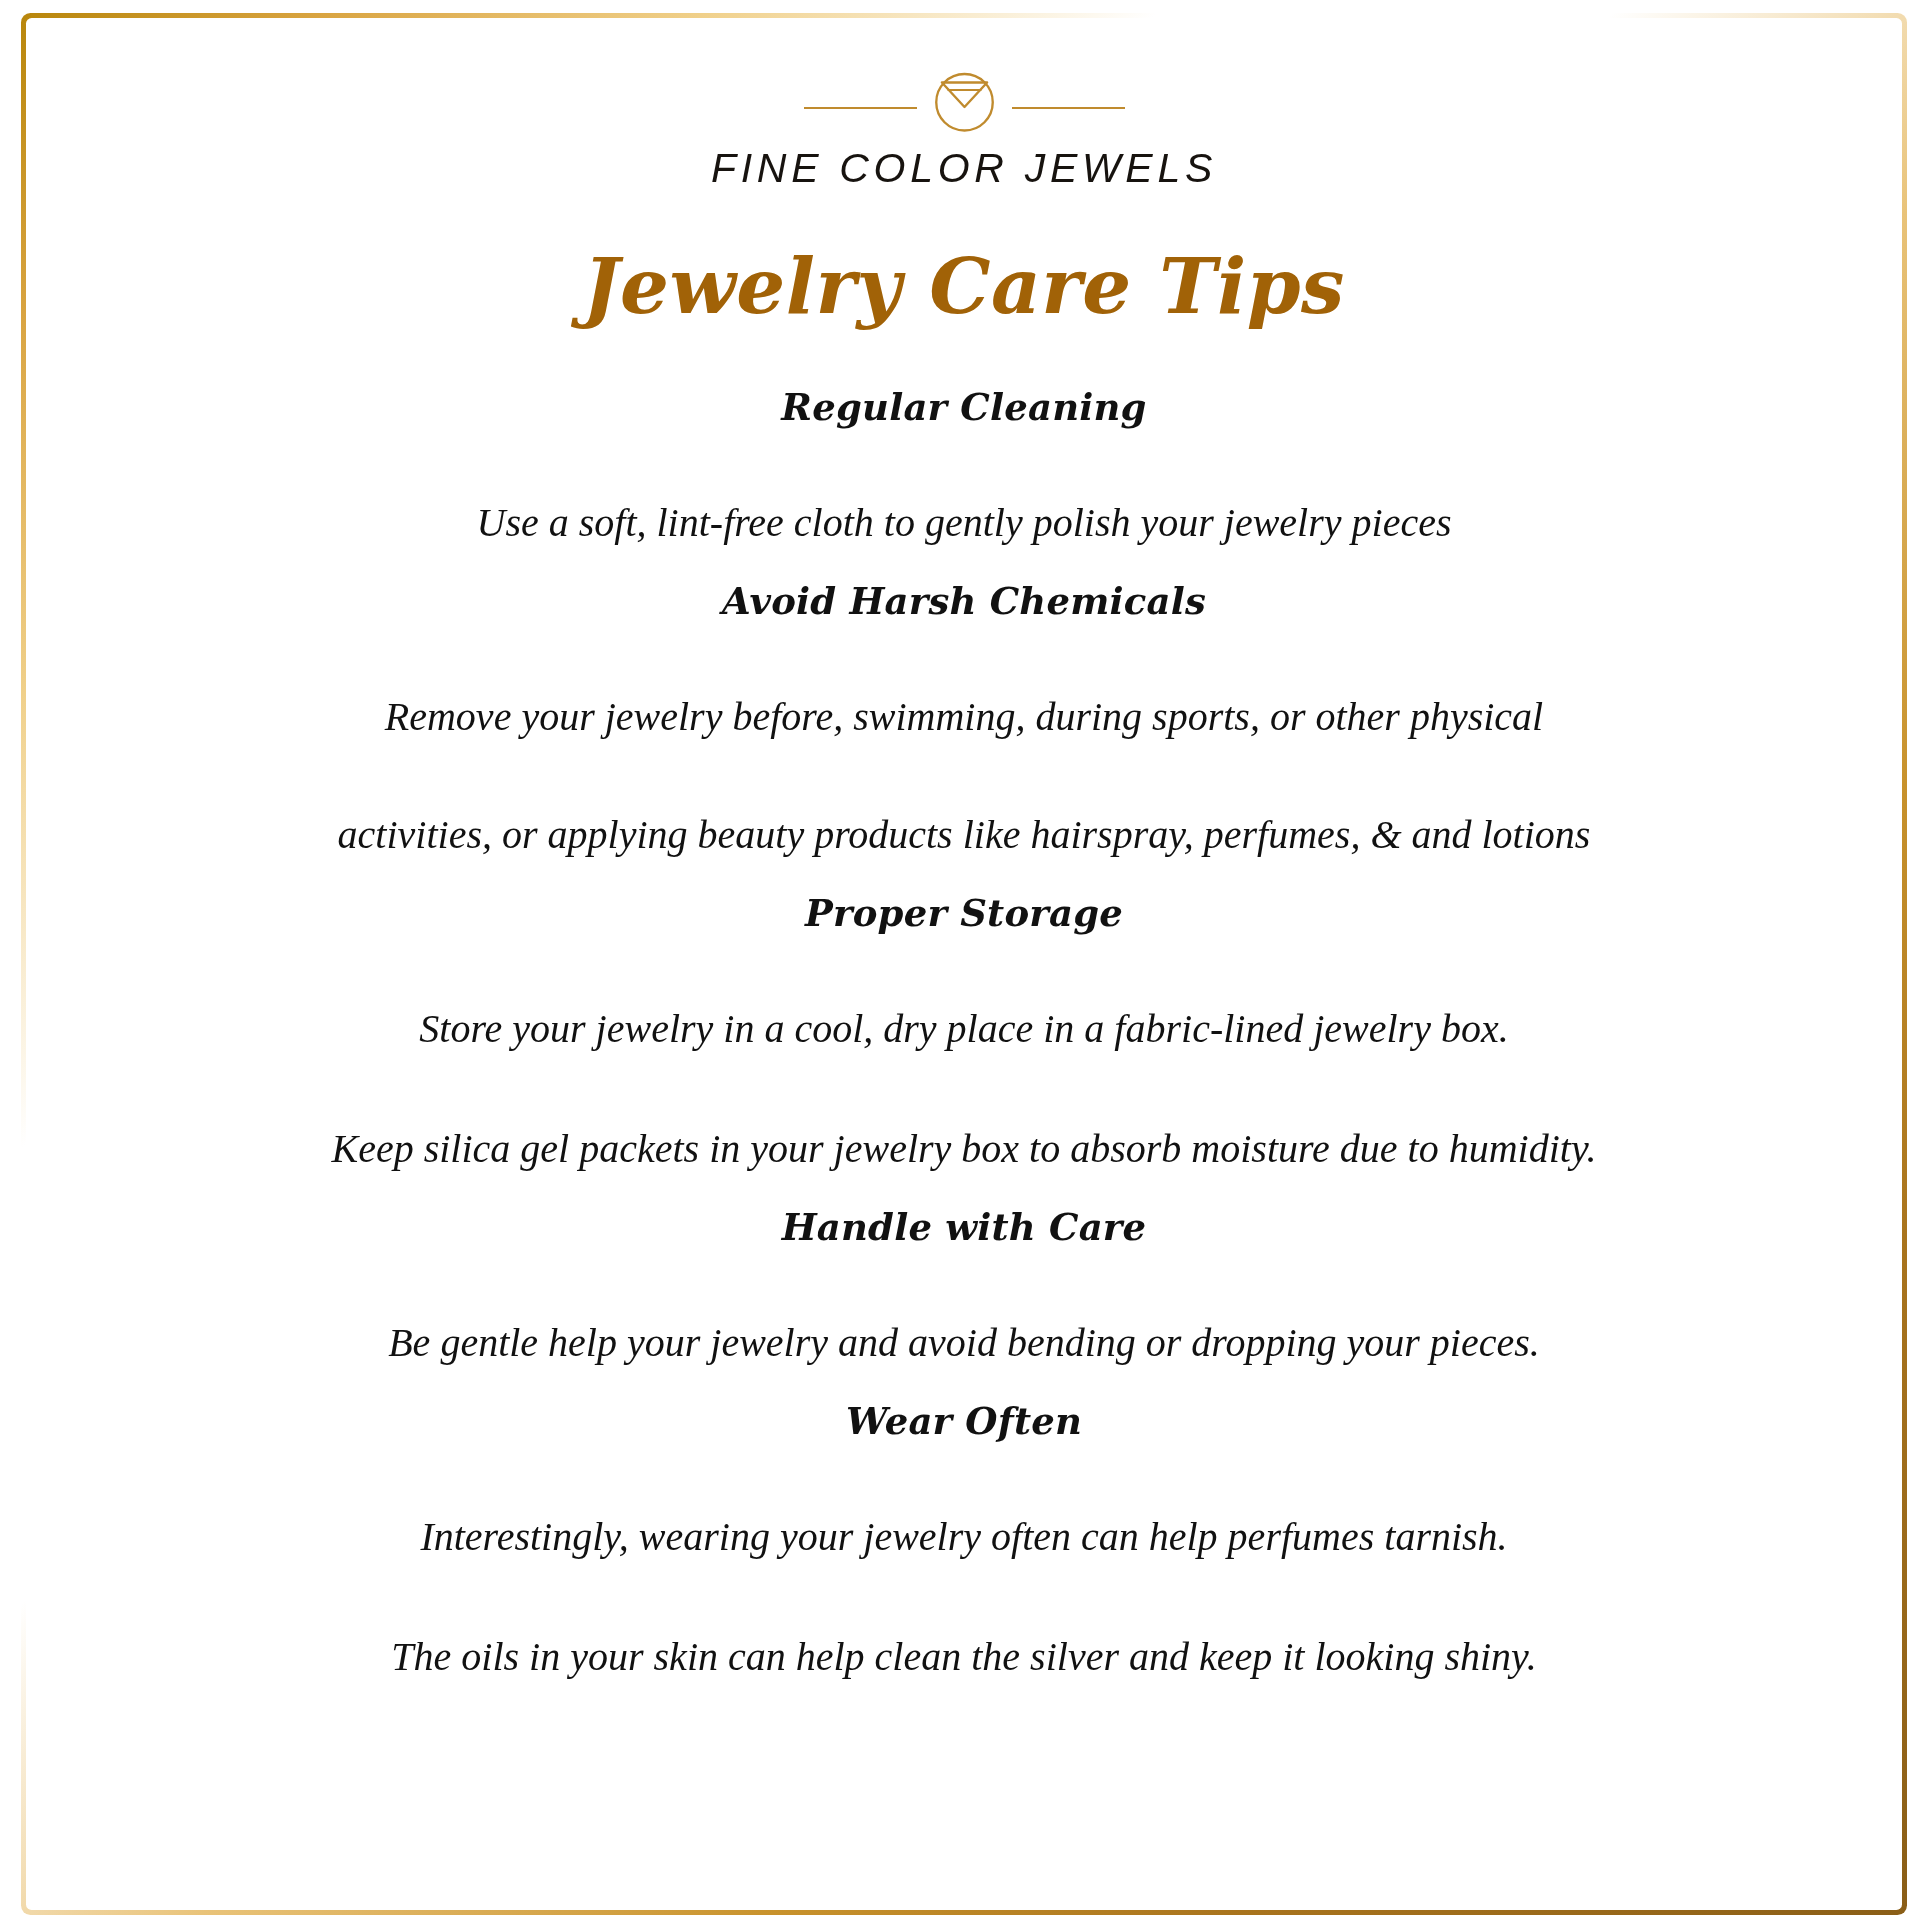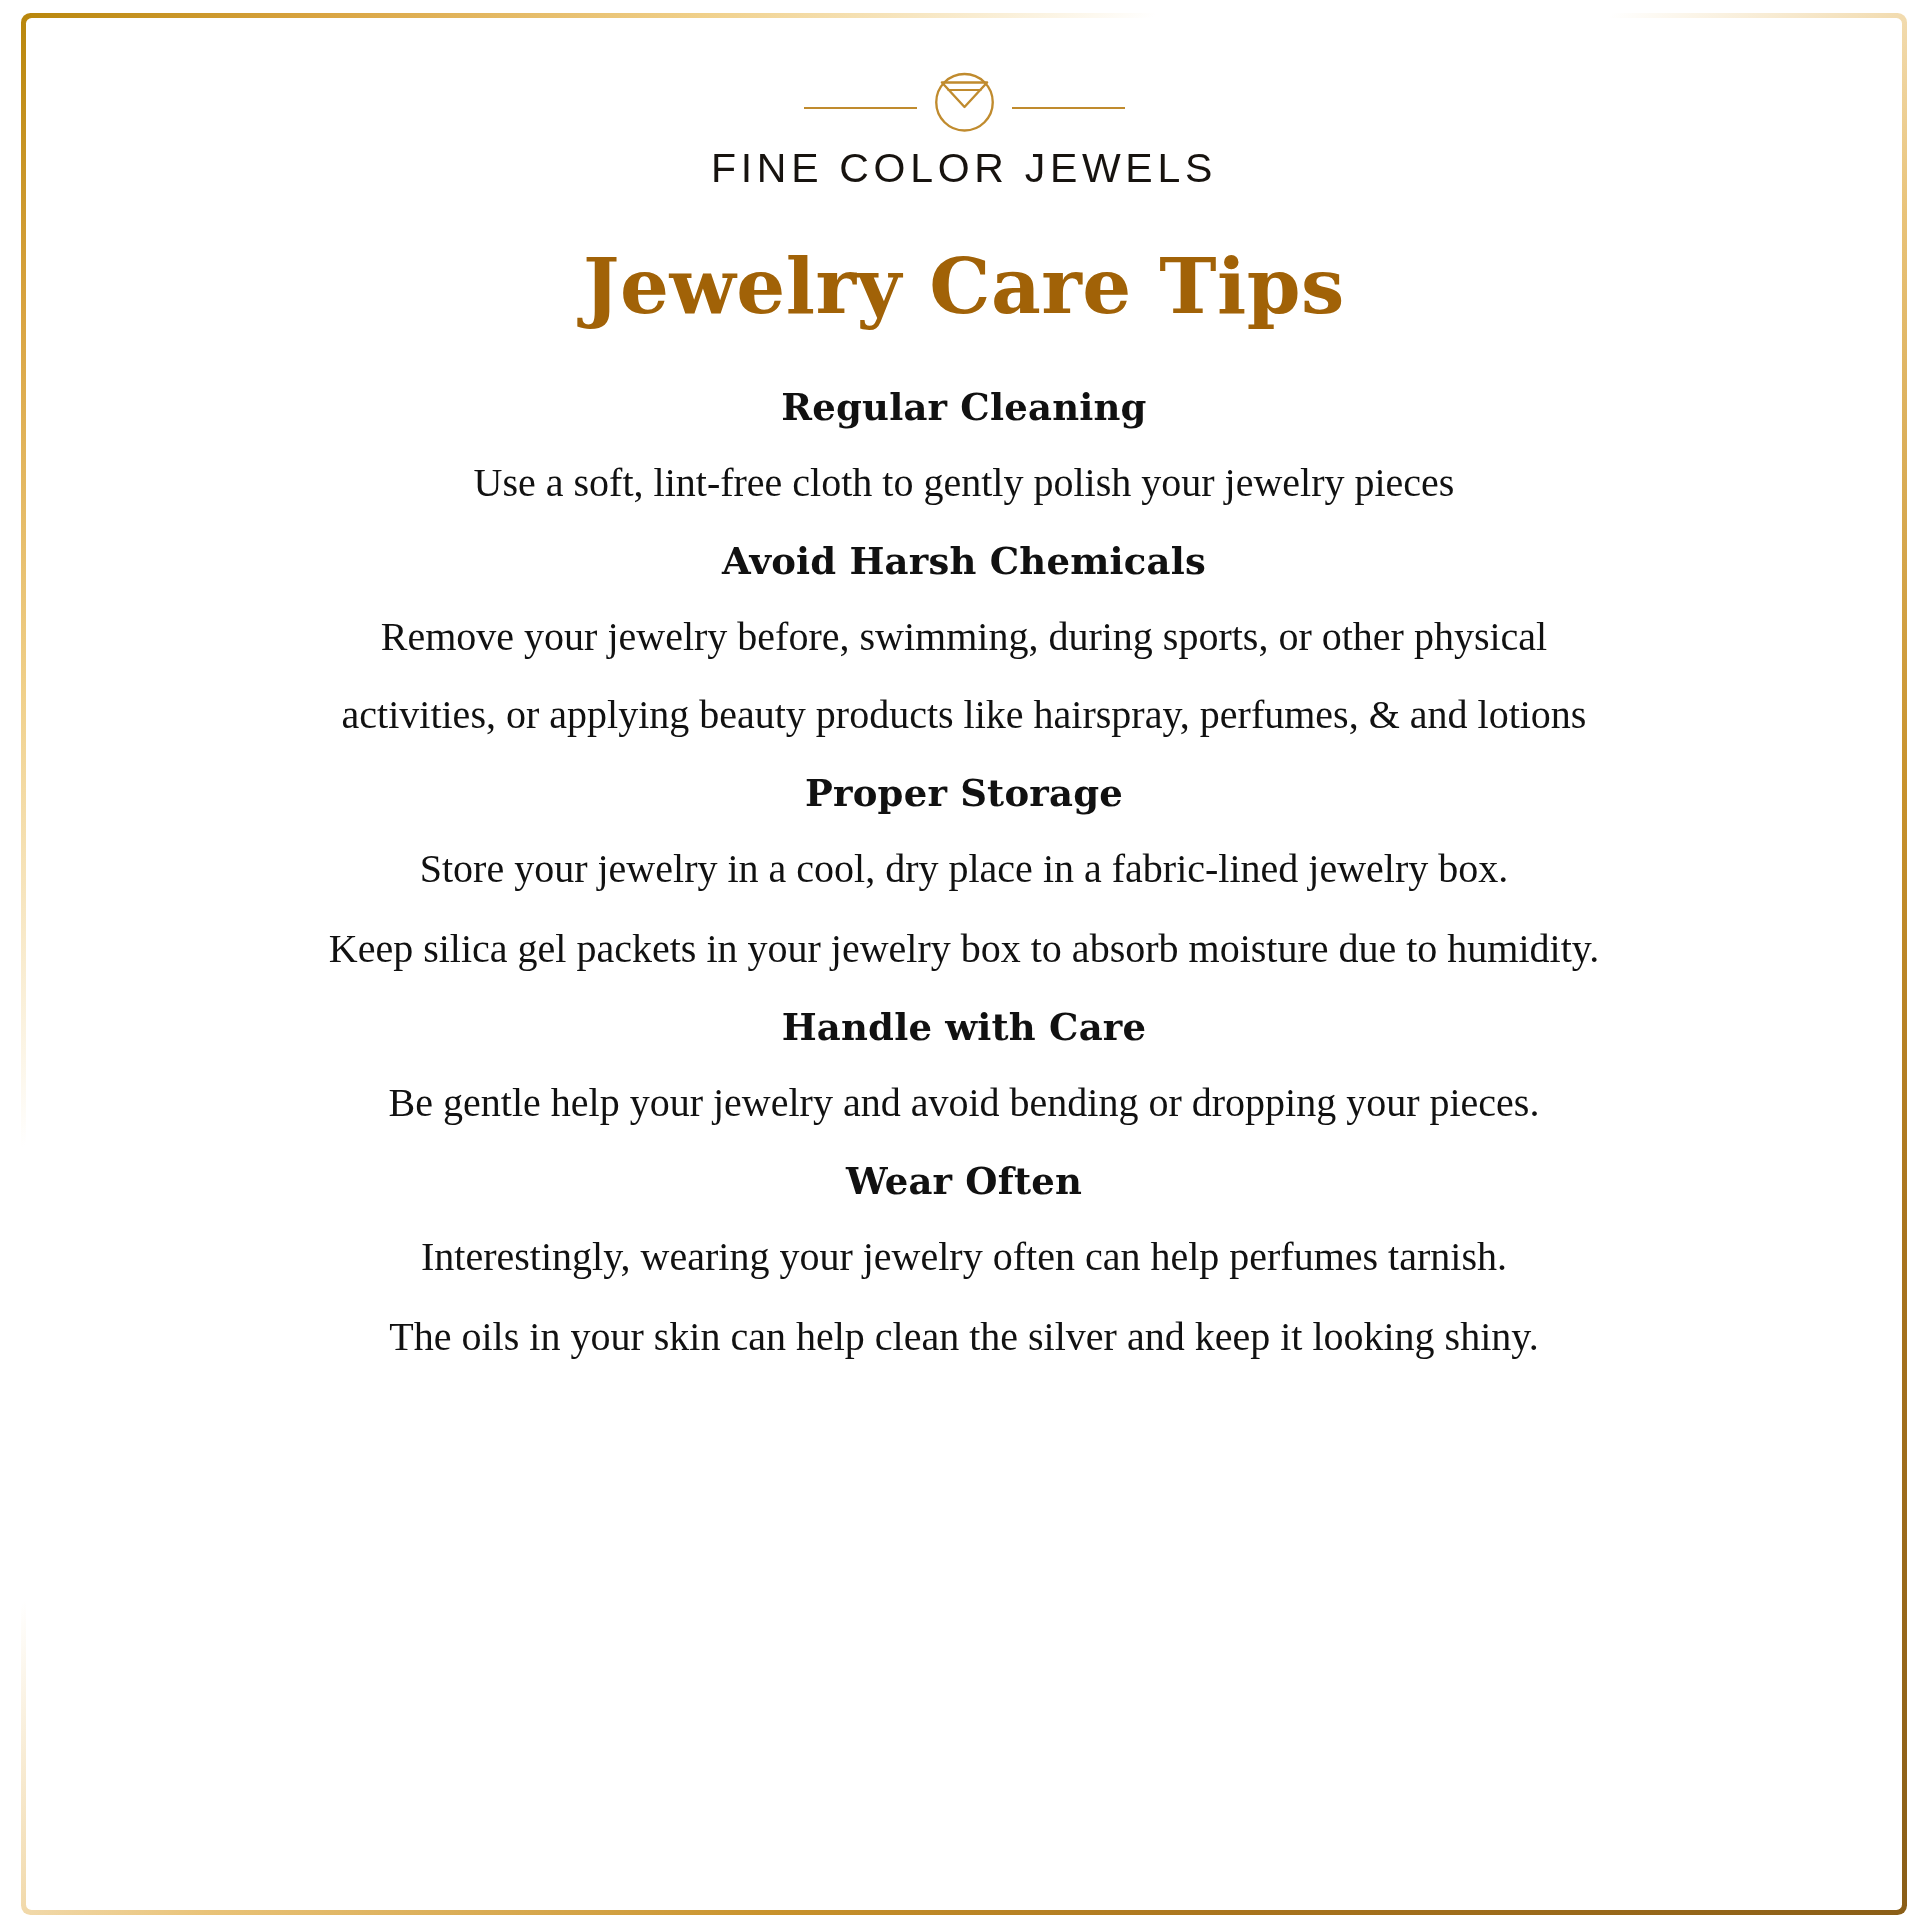--- a/index.html
+++ b/index.html
@@ -38,20 +38,21 @@
         #b8860b 0%,
         #d9a441 8%,
         #f0d08a 18%,
         #ffffff 30%,
         #ffffff 42%,
         #e9c379 55%,
         #c8922c 70%,
         #a9741d 82%,
         #8a5e17 100%);
     box-sizing: border-box;
+    font-style: italic;
   }
   .frame-inner {
     width: 100%;
     height: 100%;
     background: #ffffff;
     border-radius: 5.6px;
     box-sizing: border-box;
     overflow: hidden;
   }
 
@@ -118,20 +119,21 @@
     display: flex;
     flex-direction: column;
     align-items: center;
   }
 
   .section {
     width: 100%;
     display: flex;
     flex-direction: column;
     align-items: center;
+    gap: 40px;
   }
 
   .section-heading {
     font-family: "DejaVu Serif", serif;
     font-weight: 700;
     font-size: 37px;
     color: #111111;
     text-align: center;
     margin: 32px 0 0 0;
     letter-spacing: 0.2px;

